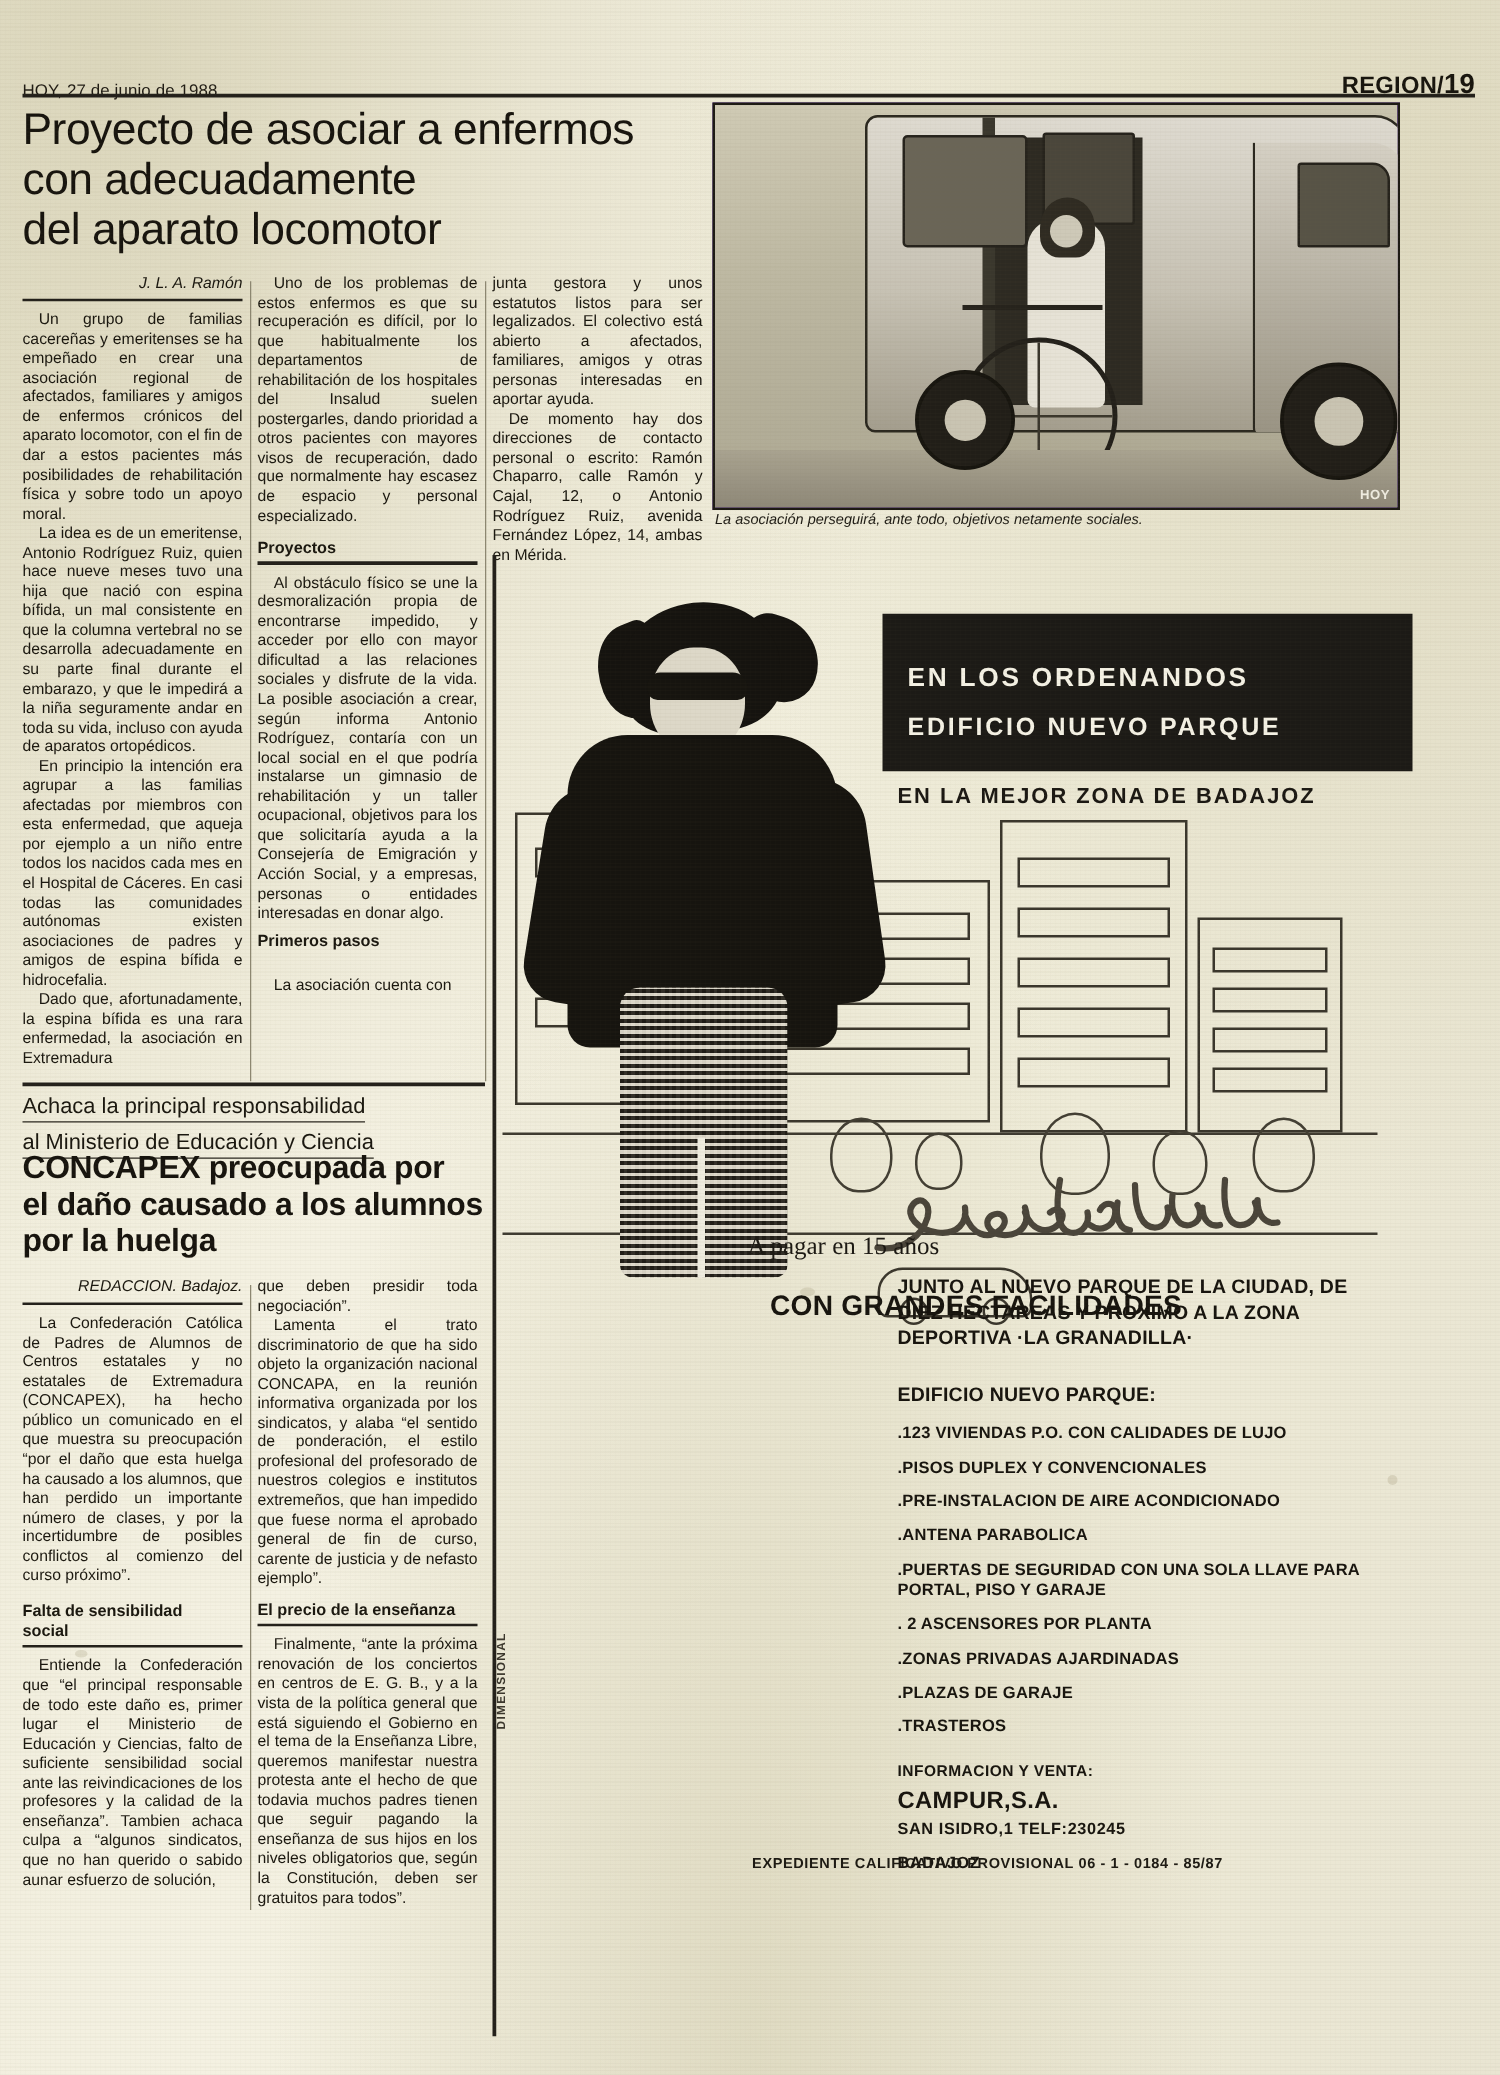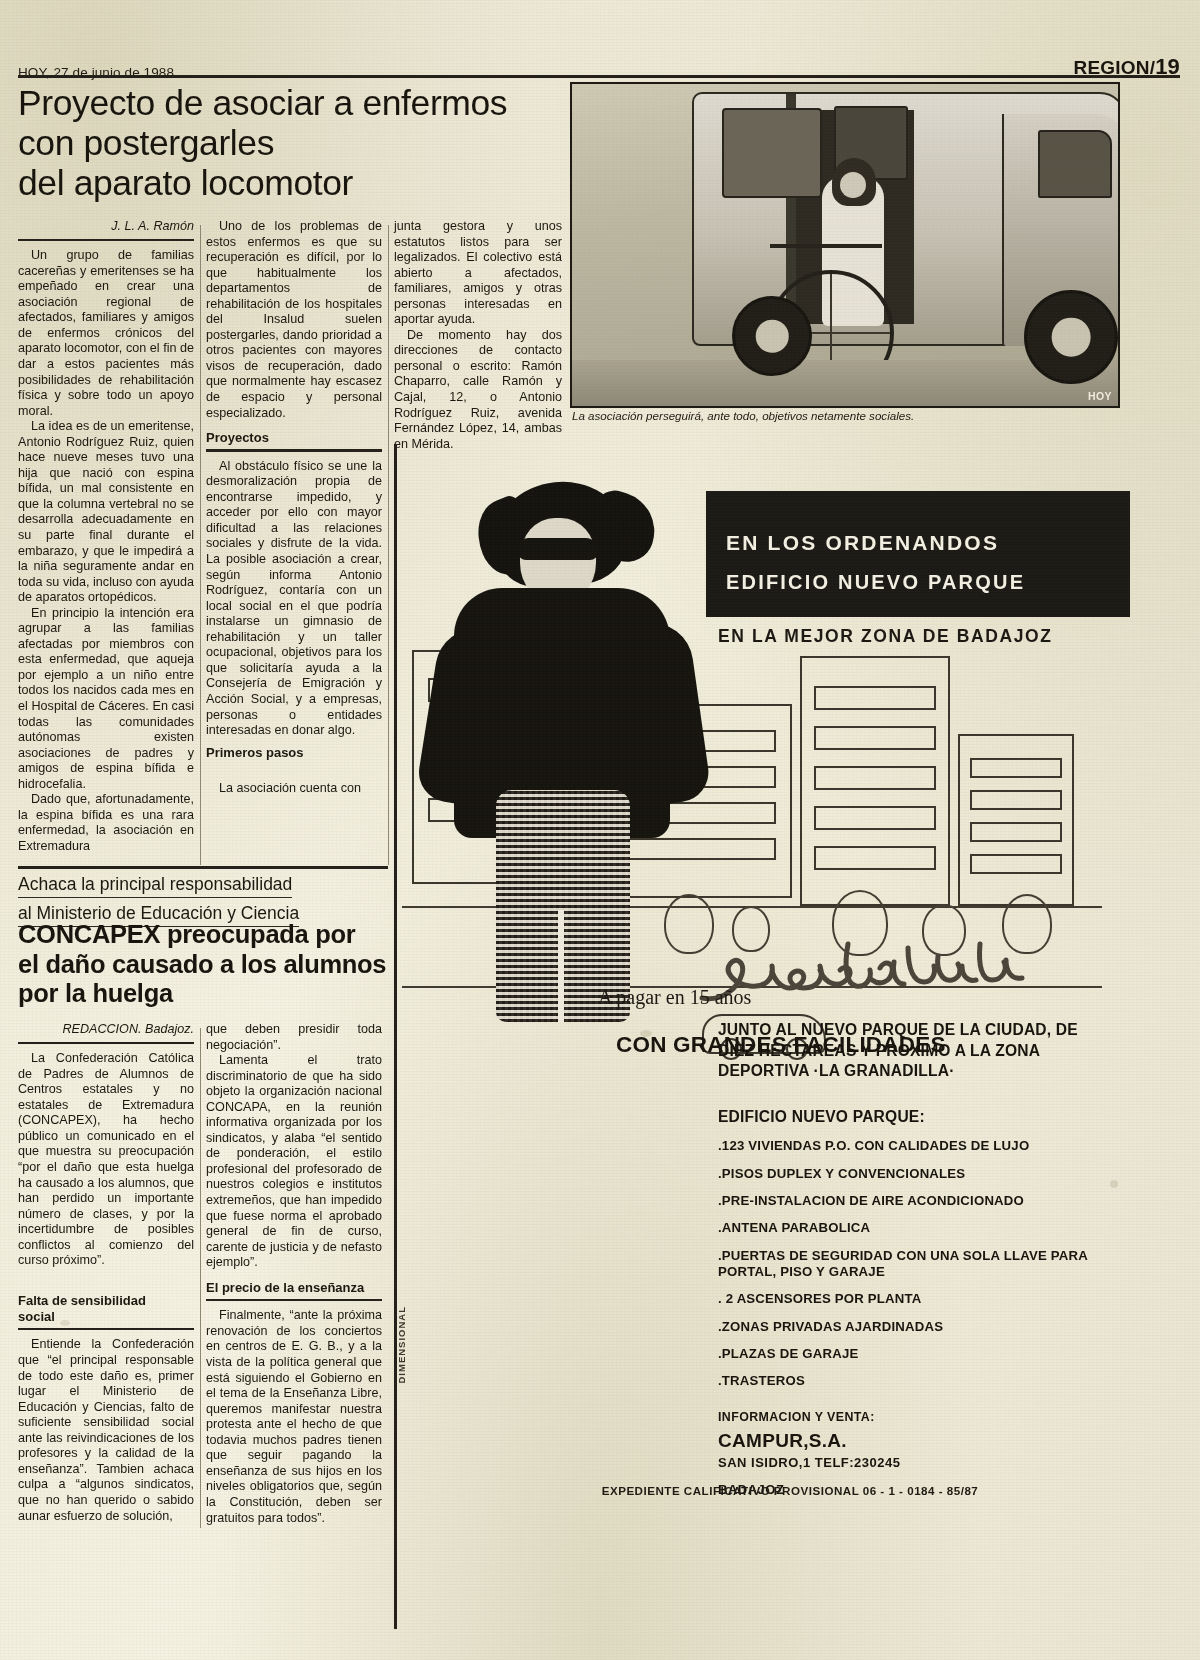--- a/index.html
+++ b/index.html
@@ -161,21 +161,21 @@
   <div class="masthead">
     <div class="dateline">HOY, 27 de junio de 1988</div>
     <div class="section">
       <span>REGION/</span><b>19</b>
     </div>
   </div>
   <div class="rule-top"></div>
 
   <div class="headline">
     <div>Proyecto de asociar a enfermos</div>
-    <div>con postergarles</div>
+    <div>con adecuadamente</div>
     <div>del aparato locomotor</div>
   </div>
 
   <div class="col" id="a1c1">
     <div class="byline">J. L. A. Ramón</div>
     <div class="hr-thin"></div>
     <p>Un grupo de familias cacereñas y emeritenses se ha empeñado en crear una asociación regional de afectados, familiares y amigos de enfermos crónicos del aparato locomotor, con el fin de dar a estos pacientes más posibilidades de rehabilitación física y sobre todo un apoyo moral.</p>
     <p>La idea es de un emeritense, Antonio Rodríguez Ruiz, quien hace nueve meses tuvo una hija que nació con espina bífida, un mal consistente en que la columna vertebral no se desarrolla adecuadamente en su parte final durante el embarazo, y que le impedirá a la niña seguramente andar en toda su vida, incluso con ayuda de aparatos ortopédicos.</p>
     <p>En principio la intención era agrupar a las familias afectadas por miembros con esta enfermedad, que aqueja por ejemplo a un niño entre todos los nacidos cada mes en el Hospital de Cáceres. En casi todas las comunidades autónomas existen asociaciones de padres y amigos de espina bífida e hidrocefalia.</p>
     <p>Dado que, afortunadamente, la espina bífida es una rara enfermedad, la asociación en Extremadura</p>
@@ -233,21 +233,21 @@
   <div class="headline2">
     <div>CONCAPEX preocupada por</div>
     <div>el daño causado a los alumnos</div>
     <div>por la huelga</div>
   </div>
 
   <div class="col" id="a2c1">
     <div class="byline">REDACCION. Badajoz.</div>
     <div class="hr-thin"></div>
     <p>La Confederación Católica de Padres de Alumnos de Centros estatales y no estatales de Extremadura (CONCAPEX), ha hecho público un comunicado en el que muestra su preocupación “por el daño que esta huelga ha causado a los alumnos, que han perdido un importante número de clases, y por la incertidumbre de posibles conflictos al comienzo del curso próximo”.</p>
-    <div class="subhead" style="margin-top:24px">Falta de sensibilidad</div>
+    <div class="subhead" style="margin-top:12px">Falta de sensibilidad</div>
     <div class="subhead" style="margin-top:0">social</div>
     <div class="hr-thin"></div>
     <p>Entiende la Confederación que “el principal responsable de todo este daño es, primer lugar el Ministerio de Educación y Ciencias, falto de suficiente sensibilidad social ante las reivindicaciones de los profesores y la calidad de la enseñanza”. Tambien achaca culpa a “algunos sindicatos, que no han querido o sabido aunar esfuerzo de solución,</p>
   </div>
 
   <div class="col" id="a2c2">
     <p class="noind">que deben presidir toda negociación”.</p>
     <p>Lamenta el trato discriminatorio de que ha sido objeto la organización nacional CONCAPA, en la reunión informativa organizada por los sindicatos, y alaba “el sentido de ponderación, el estilo profesional del profesorado de nuestros colegios e institutos extremeños, que han impedido que fuese norma el aprobado general de fin de curso, carente de justicia y de nefasto ejemplo”.</p>
     <div class="subhead">El precio de la enseñanza</div>
     <div class="hr-thin"></div>

